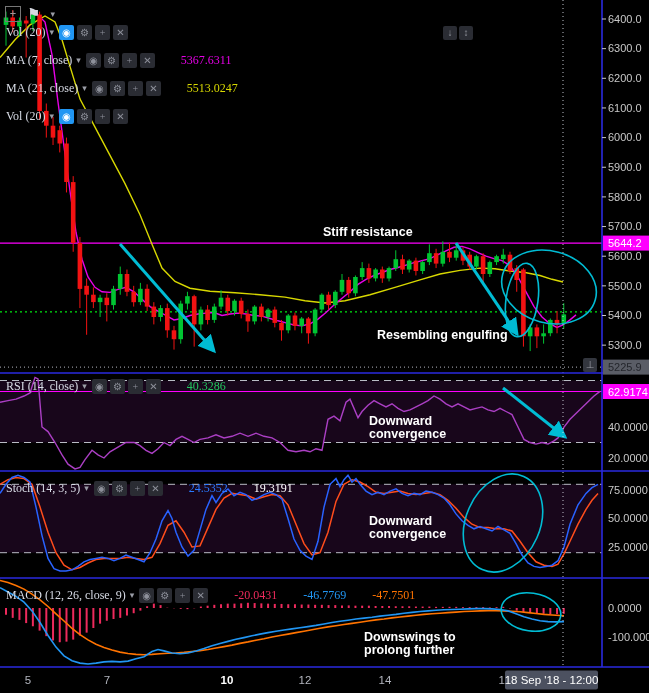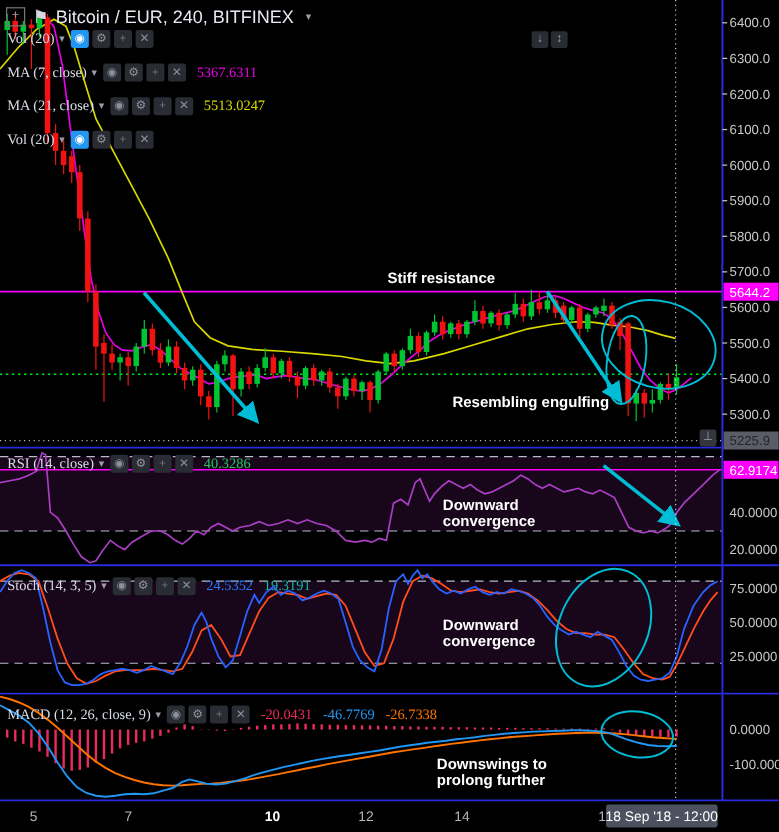--- a/index.html
+++ b/index.html
@@ -10,21 +10,21 @@
   .flag{color:#d6d9e0;font-size:15px;}
   .gridicon{width:14px;height:14px;border:1px solid #777;color:#999;font-size:11px;line-height:13px;text-align:center;}
   .ohlc{display:flex;gap:8px;margin-left:10px;font-size:13px;color:#d1d4dc;}
   .ohlc b{font-weight:normal;color:#d1d4dc;}
   .ohlc span.v{color:#00e676;}
   .legend-row{position:absolute;left:6px;display:flex;align-items:center;color:#d8dce6;font-size:12px;height:16px;z-index:5;font-family:Liberation Serif, serif;}
   .caret{color:#9a9da6;font-size:9px;margin:0 2px 0 4px;}
   .btn{width:15px;height:15px;background:#2a2c33;color:#8d909a;font-size:10px;line-height:15px;
        text-align:center;border-radius:2px;margin-left:3px;}
   .btn.active{background:#2196f3;color:#fff;}
-  .val{margin-left:9px;font-size:12px;}
+  .val{margin-left:26px;font-size:12px;}
   .mini-btn{position:absolute;width:14px;height:14px;background:#2a2c33;color:#9a9da6;font-size:10px;
        line-height:14px;text-align:center;border-radius:2px;z-index:5;}
 </style>
 </head>
 <body>
 
 <svg id="chart-svg" width="649" height="693" viewBox="0 0 649 693">
     <defs>
       <marker id="ah" markerWidth="8" markerHeight="8" refX="5" refY="3" orient="auto">
         <path d="M0,0 L6,3 L0,6 Z" fill="#00bcd4"></path>
@@ -363,21 +363,20 @@
     <text x="369" y="438" fill="#ffffff" font-size="12.5" font-weight="bold">convergence</text>
     <text x="369" y="525" fill="#ffffff" font-size="12.5" font-weight="bold">Downward</text>
     <text x="369" y="538" fill="#ffffff" font-size="12.5" font-weight="bold">convergence</text>
     <text x="364" y="641" fill="#ffffff" font-size="12.5" font-weight="bold">Downswings to</text>
     <text x="364" y="654" fill="#ffffff" font-size="12.5" font-weight="bold">prolong further</text>
   </svg>
 
 <div class="overlay title-row">
   <span class="gridicon">+</span>
   <span class="flag">⚑</span>
-  <span>Bitcoin / EUR, 240, BITFINEX</span>
   <span class="caret">▾</span>
 </div>
 
 <div class="legend-row" style="top:24px">
   <span>Vol (20)</span>
   <span class="caret">▾</span>
   <span class="btn active">◉</span>
   <span class="btn">⚙</span>
   <span class="btn">+</span>
   <span class="btn">✕</span>
@@ -420,31 +419,31 @@
 </div>
 
 <div class="legend-row" style="top:480px">
   <span>Stoch (14, 3, 5)</span>
   <span class="caret">▾</span>
   <span class="btn">◉</span>
   <span class="btn">⚙</span>
   <span class="btn">+</span>
   <span class="btn">✕</span>
   <span class="val" style="color:#2979ff">24.5352</span>
-  <span class="val" style="color:#14b8a6">19.3191</span>
+  <span class="val" style="color:#ffffff">19.3191</span>
 </div>
 
 <div class="legend-row" style="top:587px">
   <span>MACD (12, 26, close, 9)</span>
   <span class="caret">▾</span>
   <span class="btn">◉</span>
   <span class="btn">⚙</span>
   <span class="btn">+</span>
   <span class="btn">✕</span>
   <span class="val" style="color:#ed2a5c">-20.0431</span>
   <span class="val" style="color:#2196f3">-46.7769</span>
-  <span class="val" style="color:#ff7300">-26.7338</span>
+  <span class="val" style="color:#ff7300">-47.7501</span>
 </div>
 
 <div class="mini-btn" style="left:443px;top:26px"><span>↓</span></div>
 <div class="mini-btn" style="left:459px;top:26px"><span>↕</span></div>
 
 <div class="mini-btn" style="left:583px;top:358px;background:#33363e"><span>⊥</span></div>
 
 </body></html>

